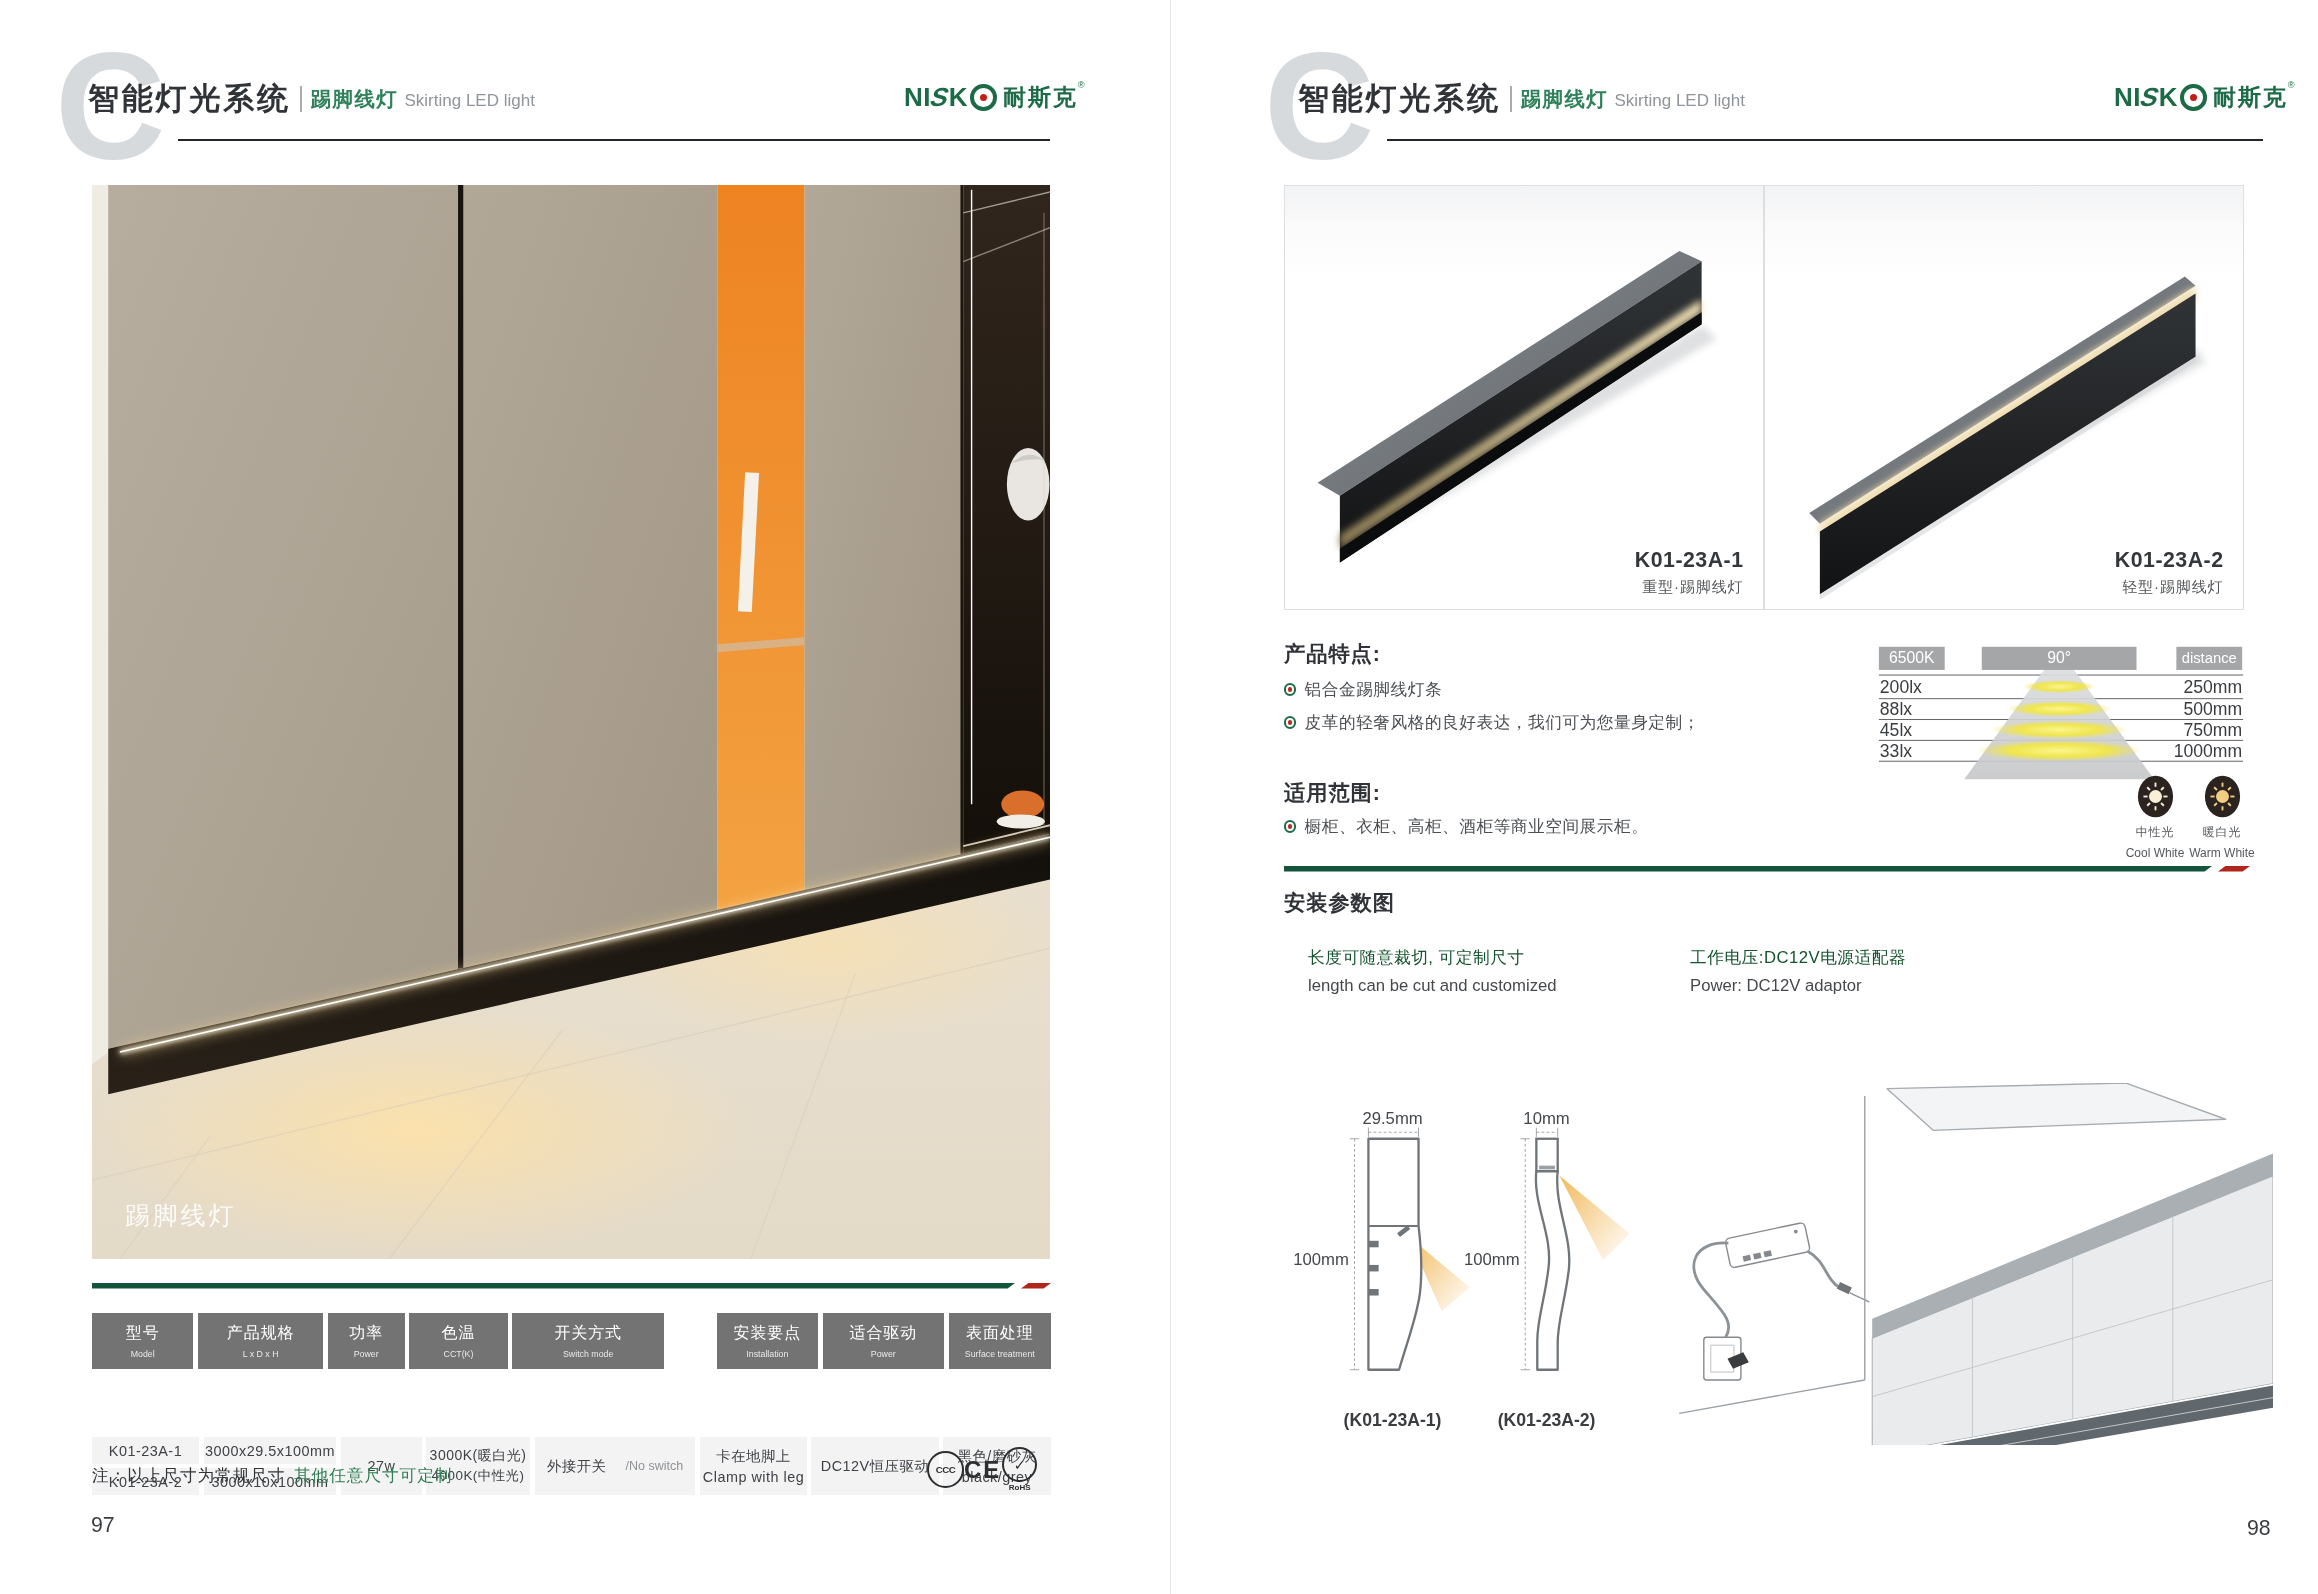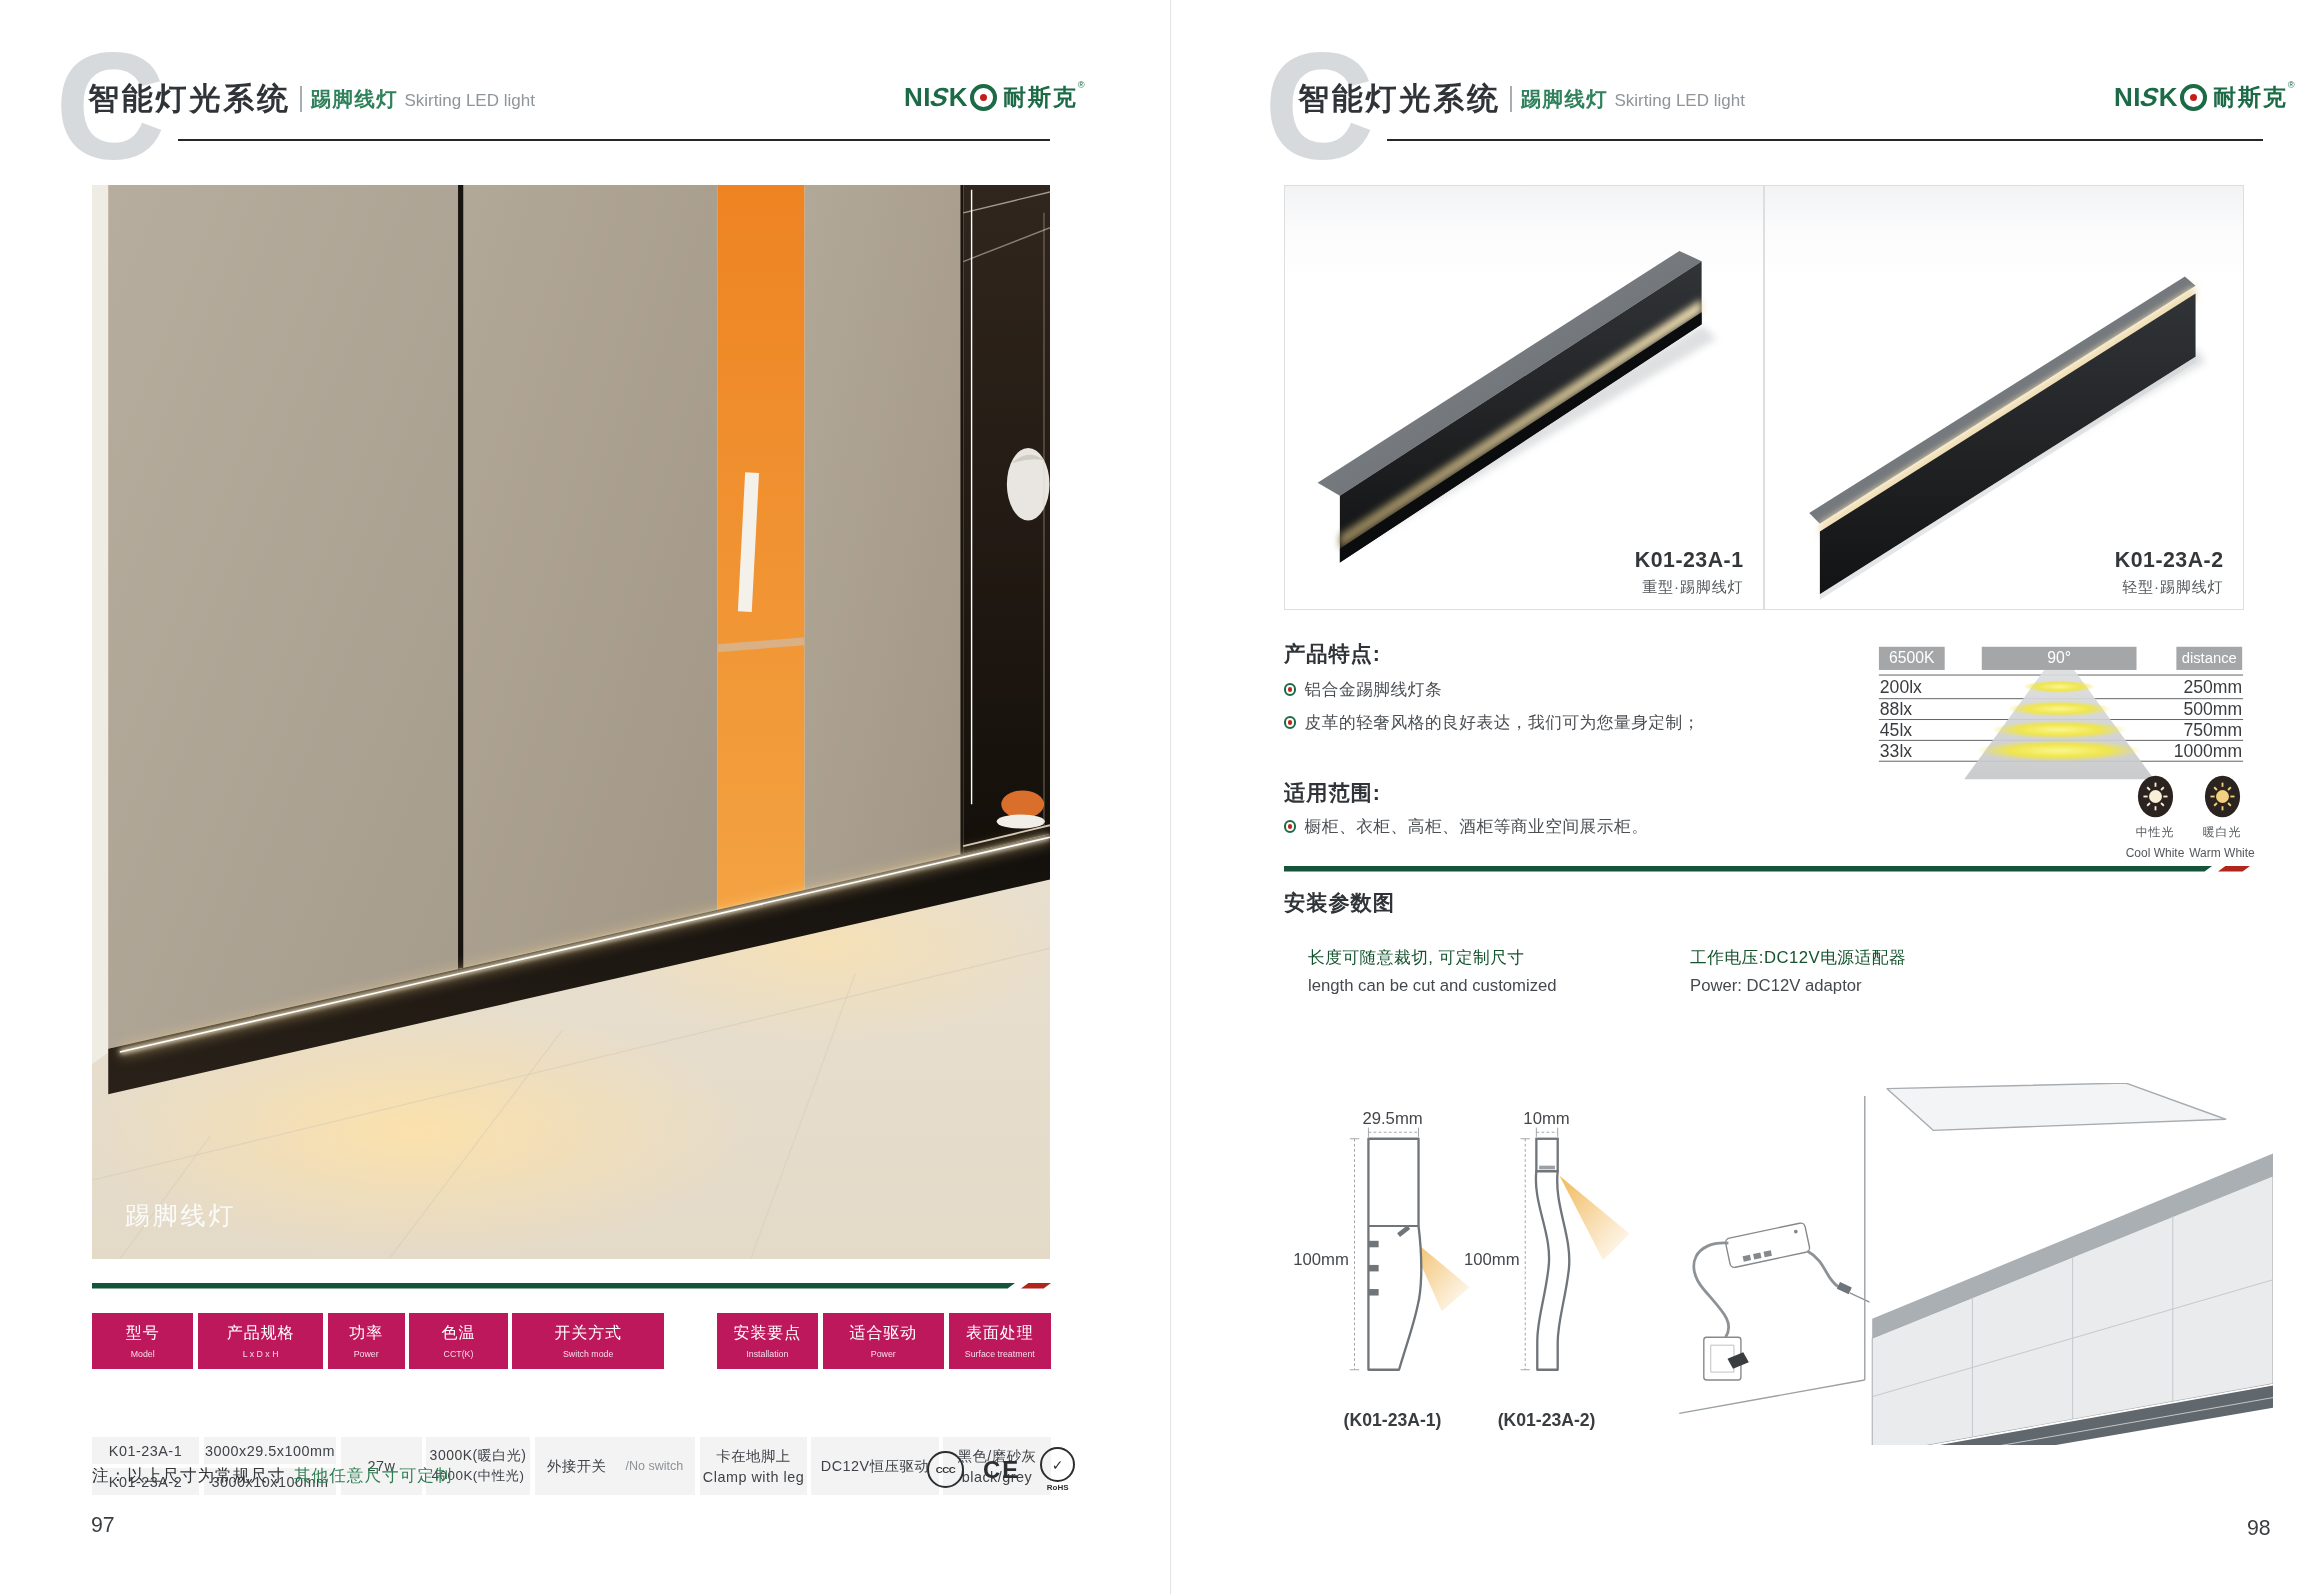--- a/index.html
+++ b/index.html
@@ -33,29 +33,29 @@
   .card-label{position:absolute;right:19.5px;bottom:12px;text-align:right;}
   .card-model{font-size:21.3px;font-weight:bold;color:#34373a;letter-spacing:0.5px;}
   .card-type{font-size:15px;color:#54575a;margin-top:4.6px;letter-spacing:0.9px;}
   .legend-blk{width:70px;text-align:center;}
   .legend-cn{font-size:12px;color:#55585c;margin-top:3.7px;letter-spacing:0.9px;}
   .legend-en{font-size:12px;color:#55585c;margin-top:5px;}
   .inst-note-cn{font-size:16.7px;color:#14532d;letter-spacing:0.5px;}
   .inst-note-en{font-size:16.7px;color:#45484c;}
   .spec{width:959px;}
   .spec-head{display:flex;gap:4.6px;}
-  .th{background:#be185d;height:56px;display:flex;flex-direction:column;align-items:center;justify-content:center;}
+  .th{background:#737373;height:56px;display:flex;flex-direction:column;align-items:center;justify-content:center;}
   .th-cn{font-size:16px;color:#ffffff;letter-spacing:0.9px;}
   .th-en{font-size:8.8px;color:rgba(255,255,255,.85);margin-top:4.6px;}
   .td{position:absolute;background:#f3f3f4;display:flex;flex-direction:column;align-items:center;justify-content:center;}
   .td-txt{font-size:14.4px;color:#3f4246;letter-spacing:0.5px;}
   .td-sub{font-size:12.5px;color:#8d9296;}
   .note-black{font-size:16.7px;color:#323538;letter-spacing:0.9px;}
   .note-green{font-size:16.7px;color:#2f7d52;letter-spacing:0.9px;margin-top:44px;}
-  .certs{display:flex;align-items:center;gap:19px;}
+  .certs{display:flex;align-items:center;gap:0;}
   .cert-circle{width:33px;height:33px;border:2.3px solid #2c2f31;border-radius:50%;
                display:flex;align-items:center;justify-content:center;}
   .cert-ccc{font-size:9.7px;font-weight:bold;color:#2c2f31;letter-spacing:-0.5px;}
   .cert-ce{font-size:24px;font-weight:bold;color:#2c2f31;letter-spacing:1.9px;}
   .rohs-wrap{position:relative;width:37px;height:45px;}
   .rohs-check{font-size:14px;color:#2c2f31;}
   .rohs-label{position:absolute;left:0;right:0;bottom:0;text-align:center;font-size:8px;font-weight:bold;color:#2c2f31;}
   .pageno{font-size:21.3px;color:#3b3e41;}
   .fold{width:0.9px;background:#e2e4e5;}
 </style>

